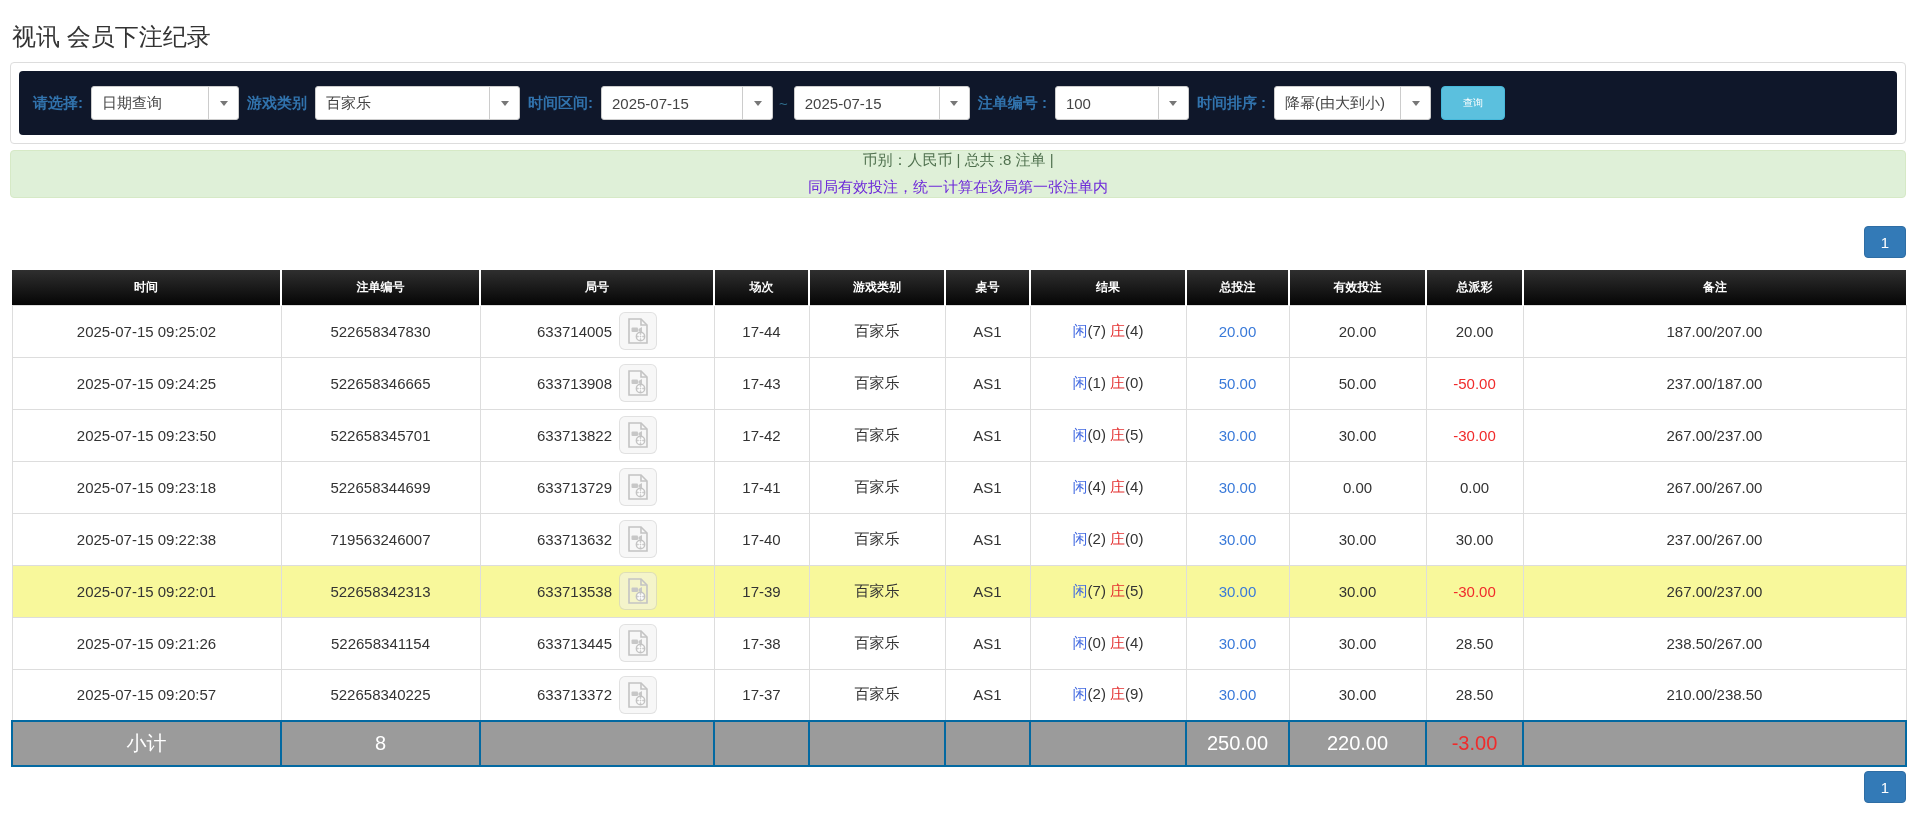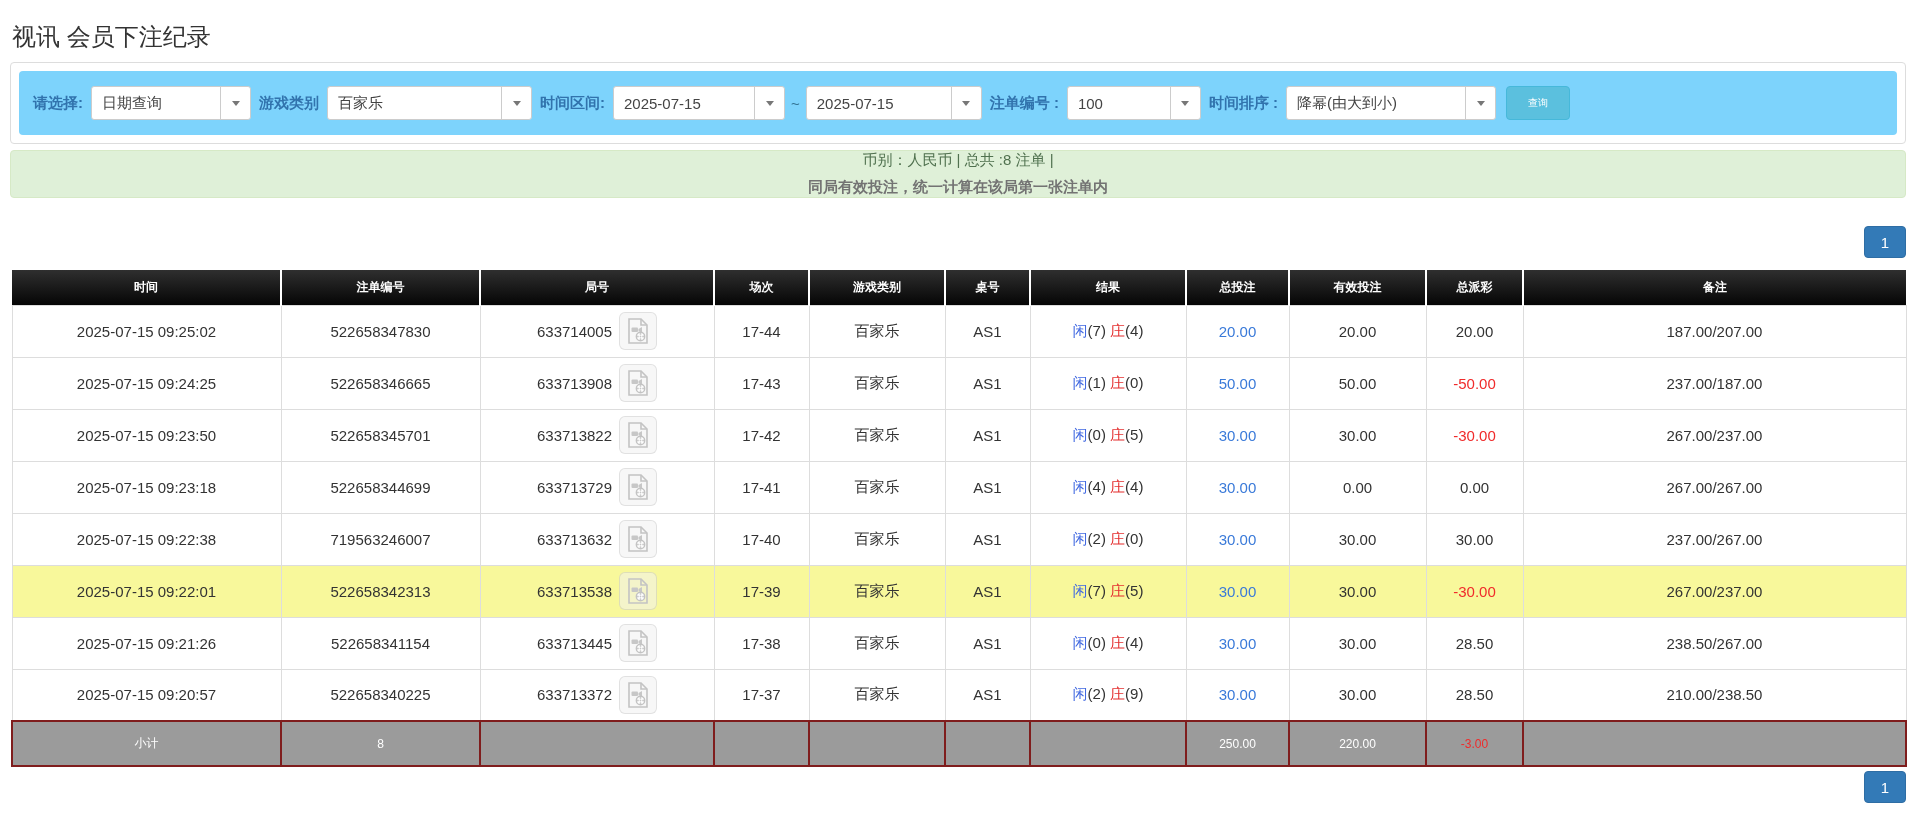--- a/index.html
+++ b/index.html
@@ -5,45 +5,45 @@
   * { box-sizing: border-box; margin: 0; padding: 0; }
   html, body { width: 1916px; height: 826px; overflow: hidden; background: #fff;
     font-family: "Liberation Sans", "DejaVu Sans", sans-serif; }
   .page { padding: 0 10px; }
 
   
   .page-title { font-size: 24px; font-weight: 400; color: #333; padding: 21px 0 9px 2px; }
 
   
   .filter-panel { border: 1px solid #ddd; border-radius: 4px; padding: 8px; }
-  .filter-bar { background: #7dd3fc; border-radius: 4px; height: 64px;
+  .filter-bar { background: #0f172a; border-radius: 4px; height: 64px;
     display: flex; align-items: center; padding: 0 14px; white-space: nowrap; }
   .flabel { color: #3173ad; font-weight: bold; font-size: 15px; margin: 0 8px; }
   .flabel.first { margin-left: 0; }
   .tilde { color: #31708f; font-size: 15px; margin: 0 6px; }
   .combobox { background: #fff; border: 1px solid #ccc; border-radius: 3px; height: 34px;
     display: inline-flex; align-items: stretch; cursor: pointer; }
   .combobox .cb-value { padding: 0 10px; font-size: 15px; color: #444; flex: 1;
     display: flex; align-items: center; overflow: hidden; }
   .combobox .cb-caret { width: 30px; border-left: 1px solid #ccc;
     display: flex; align-items: center; justify-content: center; }
   .caret-shape { width: 0; height: 0; border-left: 4px solid transparent;
     border-right: 4px solid transparent; border-top: 5px solid #777; }
-  .w160 { width: 160px; } .w205 { width: 205px; } .w172 { width: 172px; }
-  .w176 { width: 176px; } .w134 { width: 134px; } .w190 { width: 210px; }
+  .w160 { width: 148px; } .w205 { width: 205px; } .w172 { width: 172px; }
+  .w176 { width: 176px; } .w134 { width: 134px; } .w190 { width: 157px; }
   .btn-search { background: #5bc0de; border: 1px solid #46b8da; color: #fff;
     font-size: 10px; border-radius: 4px; height: 34px; width: 64px; margin-left: 10px;
     cursor: pointer; font-family: inherit; }
 
   
   .summary-bar { margin-top: 6px; background: #dff0d8; border: 1px solid #d6e9c6;
     border-radius: 4px; height: 48px; display: flex; align-items: center;
     justify-content: space-between; padding: 0 18px; font-size: 15px; flex-direction: column; }
   .summary-left { color: #50714f; }
-  .summary-note { color: #737373; font-weight: bold; }
+  .summary-note { color: #6d28d9; }
 
   
   .pagination-row { display: flex; justify-content: flex-end; }
   .pagination-top { margin: 28px 0 12px; }
   .pagination-bottom { margin-top: 4px; }
   .page-btn { width: 42px; height: 32px; background: #337ab7; border: 1px solid #2e6da4;
     border-radius: 4px; color: #fff; font-size: 15px; display: flex; align-items: center;
     justify-content: center; cursor: pointer; }
 
   
@@ -57,22 +57,22 @@
   tr.highlight td { background: #f8f89b; }
   td.bet-link { color: #3a7ad9; cursor: pointer; }
   .neg { color: #f02b2b !important; }
   .res-p { color: #4169e1; }
   .res-b { color: #e43030; }
   .res-n { color: #333; }
   .round-wrap { display: flex; align-items: center; justify-content: center; gap: 7px; }
   .video-btn { width: 38px; height: 38px; border: 1px solid rgba(0,0,0,0.09);
     background: rgba(240,240,240,0.55); border-radius: 6px; display: inline-flex;
     align-items: center; justify-content: center; cursor: pointer; padding: 0; }
-  tfoot td { background: #9b9b9b; color: #fff; height: 45px; border: 2px solid #7f1d1d;
-    text-align: center; font-size: 12px; }
+  tfoot td { background: #9b9b9b; color: #fff; height: 45px; border: 2px solid #0369a1;
+    text-align: center; font-size: 20px; }
 </style>
 </head>
 <body>
 
 <div class="page">
 
   <div class="page-title">视讯 会员下注纪录</div>
 
   <div class="filter-panel">
     <div class="filter-bar">

